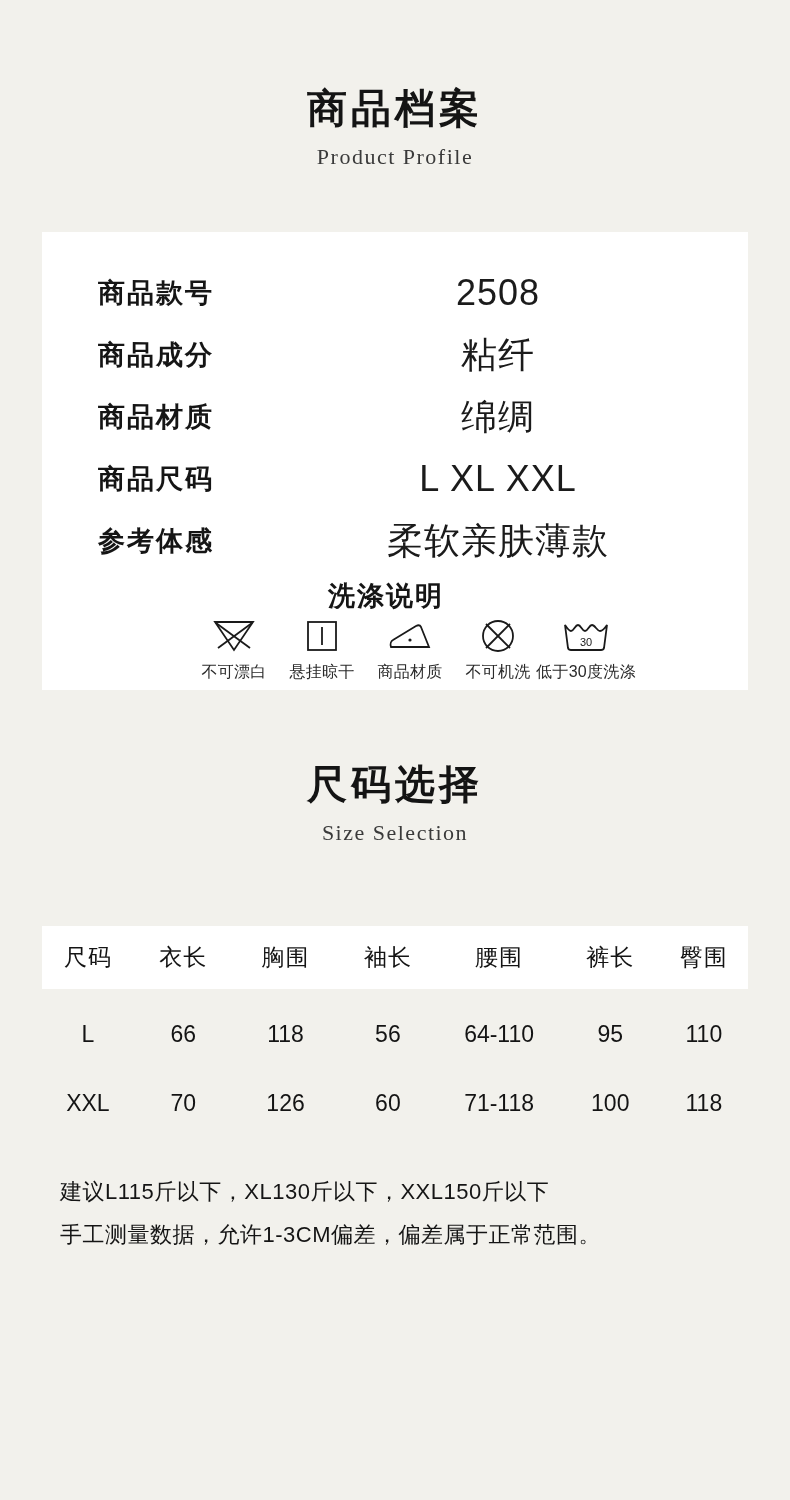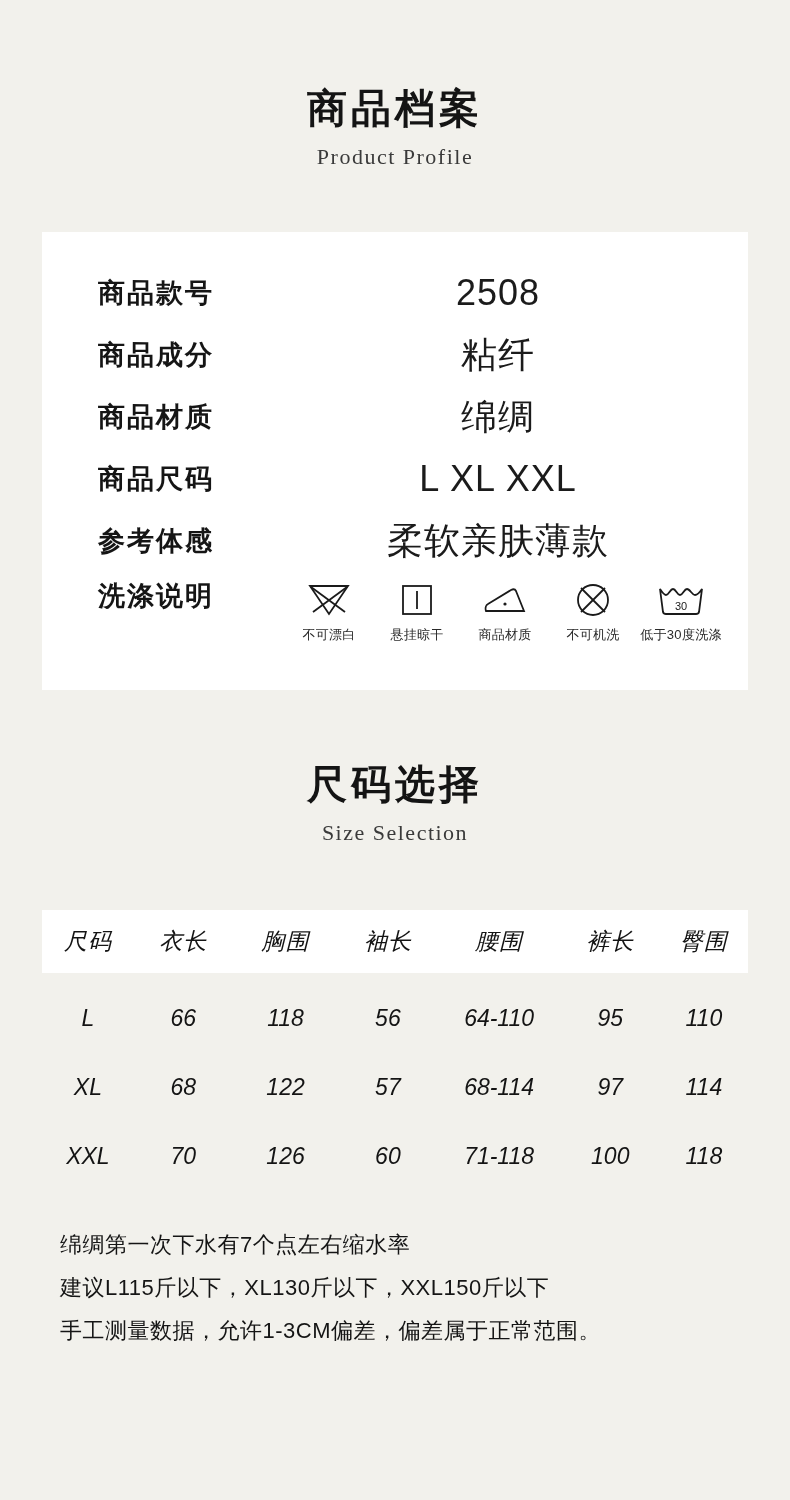--- a/index.html
+++ b/index.html
@@ -55,21 +55,21 @@
   .profile-value {
     flex: 1;
     font-size: 36px;
     color: #1b1b1b;
     text-align: center;
     padding-right: 40px;
     letter-spacing: 1px;
   }
   .profile-value.latin { font-family: "Liberation Sans", sans-serif; }
 
-  .wash-row { height: 92px; align-items: flex-start; padding-top: 6px; }
+  .wash-row { height: 92px; align-items: center; padding-top: 6px; flex-direction: column; }
   .wash-icons {
     flex: 1;
     display: flex;
     justify-content: center;
     gap: 16px;
     padding-right: 26px;
   }
   .wash-item {
     width: 72px;
     display: flex;
@@ -77,28 +77,28 @@
     align-items: center;
   }
   .wash-glyph {
     height: 44px;
     display: flex;
     align-items: center;
     justify-content: center;
   }
   .wash-cap {
     margin-top: 4px;
-    font-size: 13px;
+    font-size: 16px;
     color: #2a2a2a;
     white-space: nowrap;
     letter-spacing: 0.3px;
   }
 
   
-  .table-wrap { margin: 0 42px; font-style: italic; }
+  .table-wrap { margin: 16px 42px; }
   .size-table {
     width: 100%;
     border-collapse: collapse;
     table-layout: fixed;
   }
   .size-table thead th {
     background: #ffffff;
     font-size: 23px;
     font-weight: 400;
     color: #141414;
@@ -269,40 +269,30 @@
         <tr>
           <td>L</td>
           <td>66</td>
           <td>118</td>
           <td>56</td>
           <td>64-110</td>
           <td>95</td>
           <td>110</td>
         </tr>
         <tr>
-          <td>XL</td>
-          <td>68</td>
-          <td>122</td>
-          <td>57</td>
-          <td>68-114</td>
-          <td>97</td>
-          <td>114</td>
-        </tr>
-        <tr>
           <td>XXL</td>
           <td>70</td>
           <td>126</td>
           <td>60</td>
           <td>71-118</td>
           <td>100</td>
           <td>118</td>
         </tr>
       </tbody>
     </table>
   </div>
 
   <div class="notes">
-    <div class="note-line">绵绸第一次下水有7个点左右缩水率</div>
     <div class="note-line">建议L115斤以下，XL130斤以下，XXL150斤以下</div>
     <div class="note-line">手工测量数据，允许1-3CM偏差，偏差属于正常范围。</div>
   </div>
 
 </div>
 
 </body></html>

